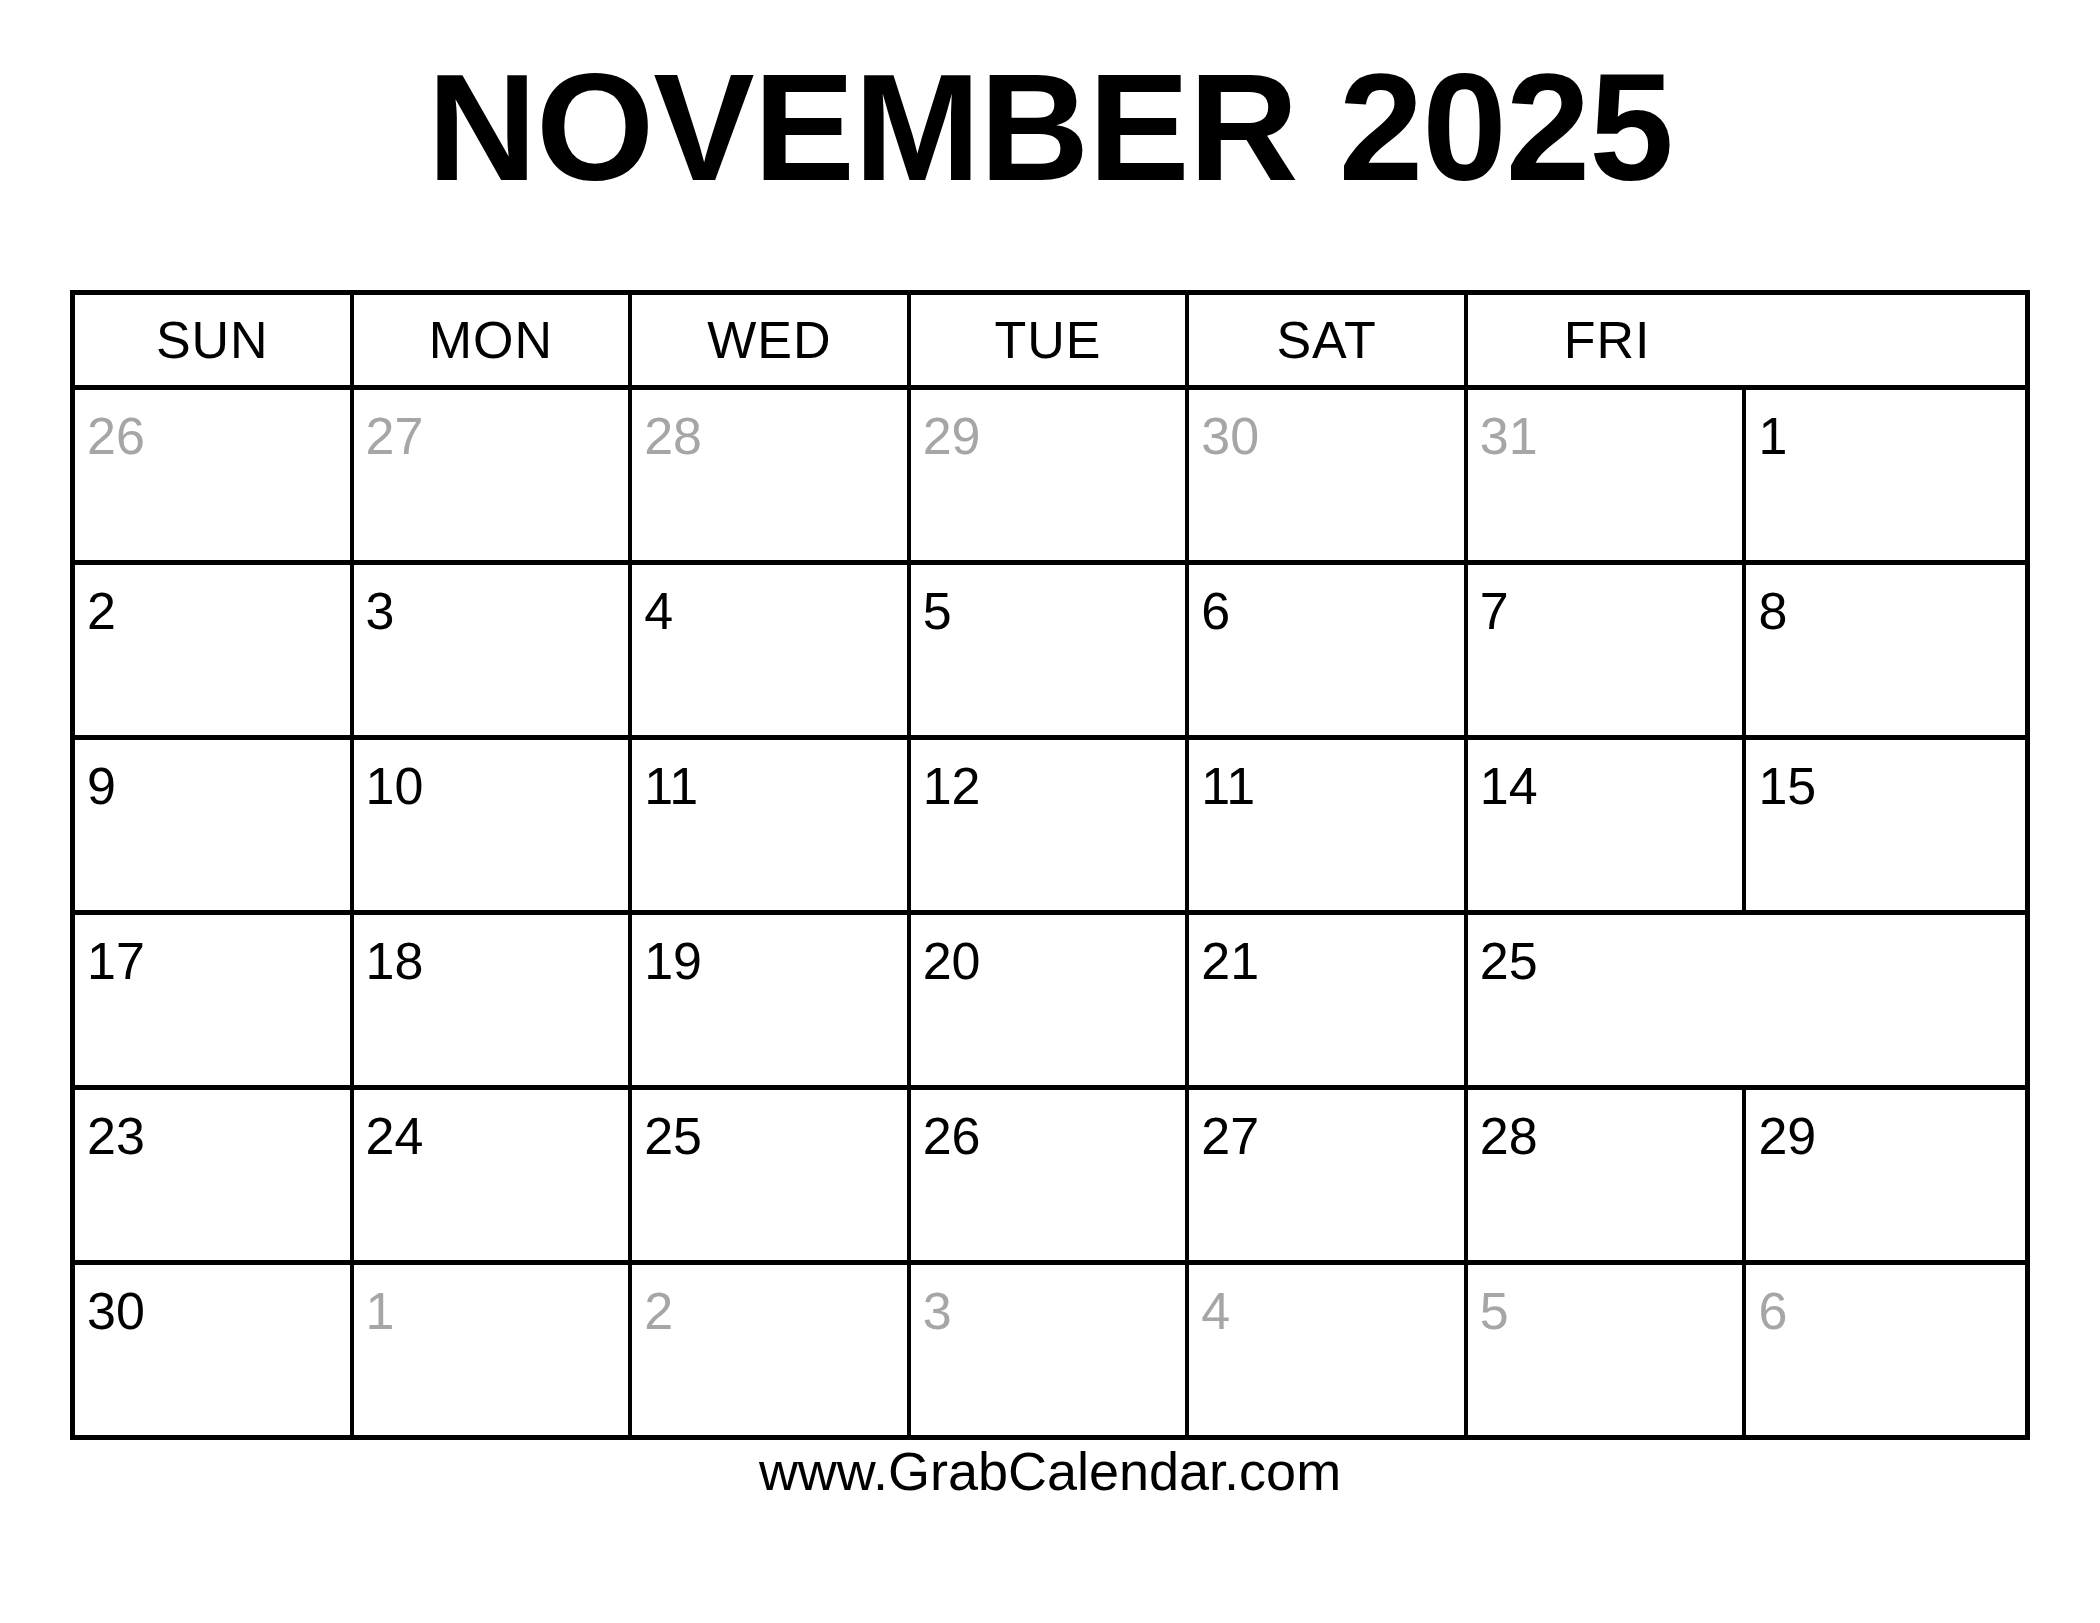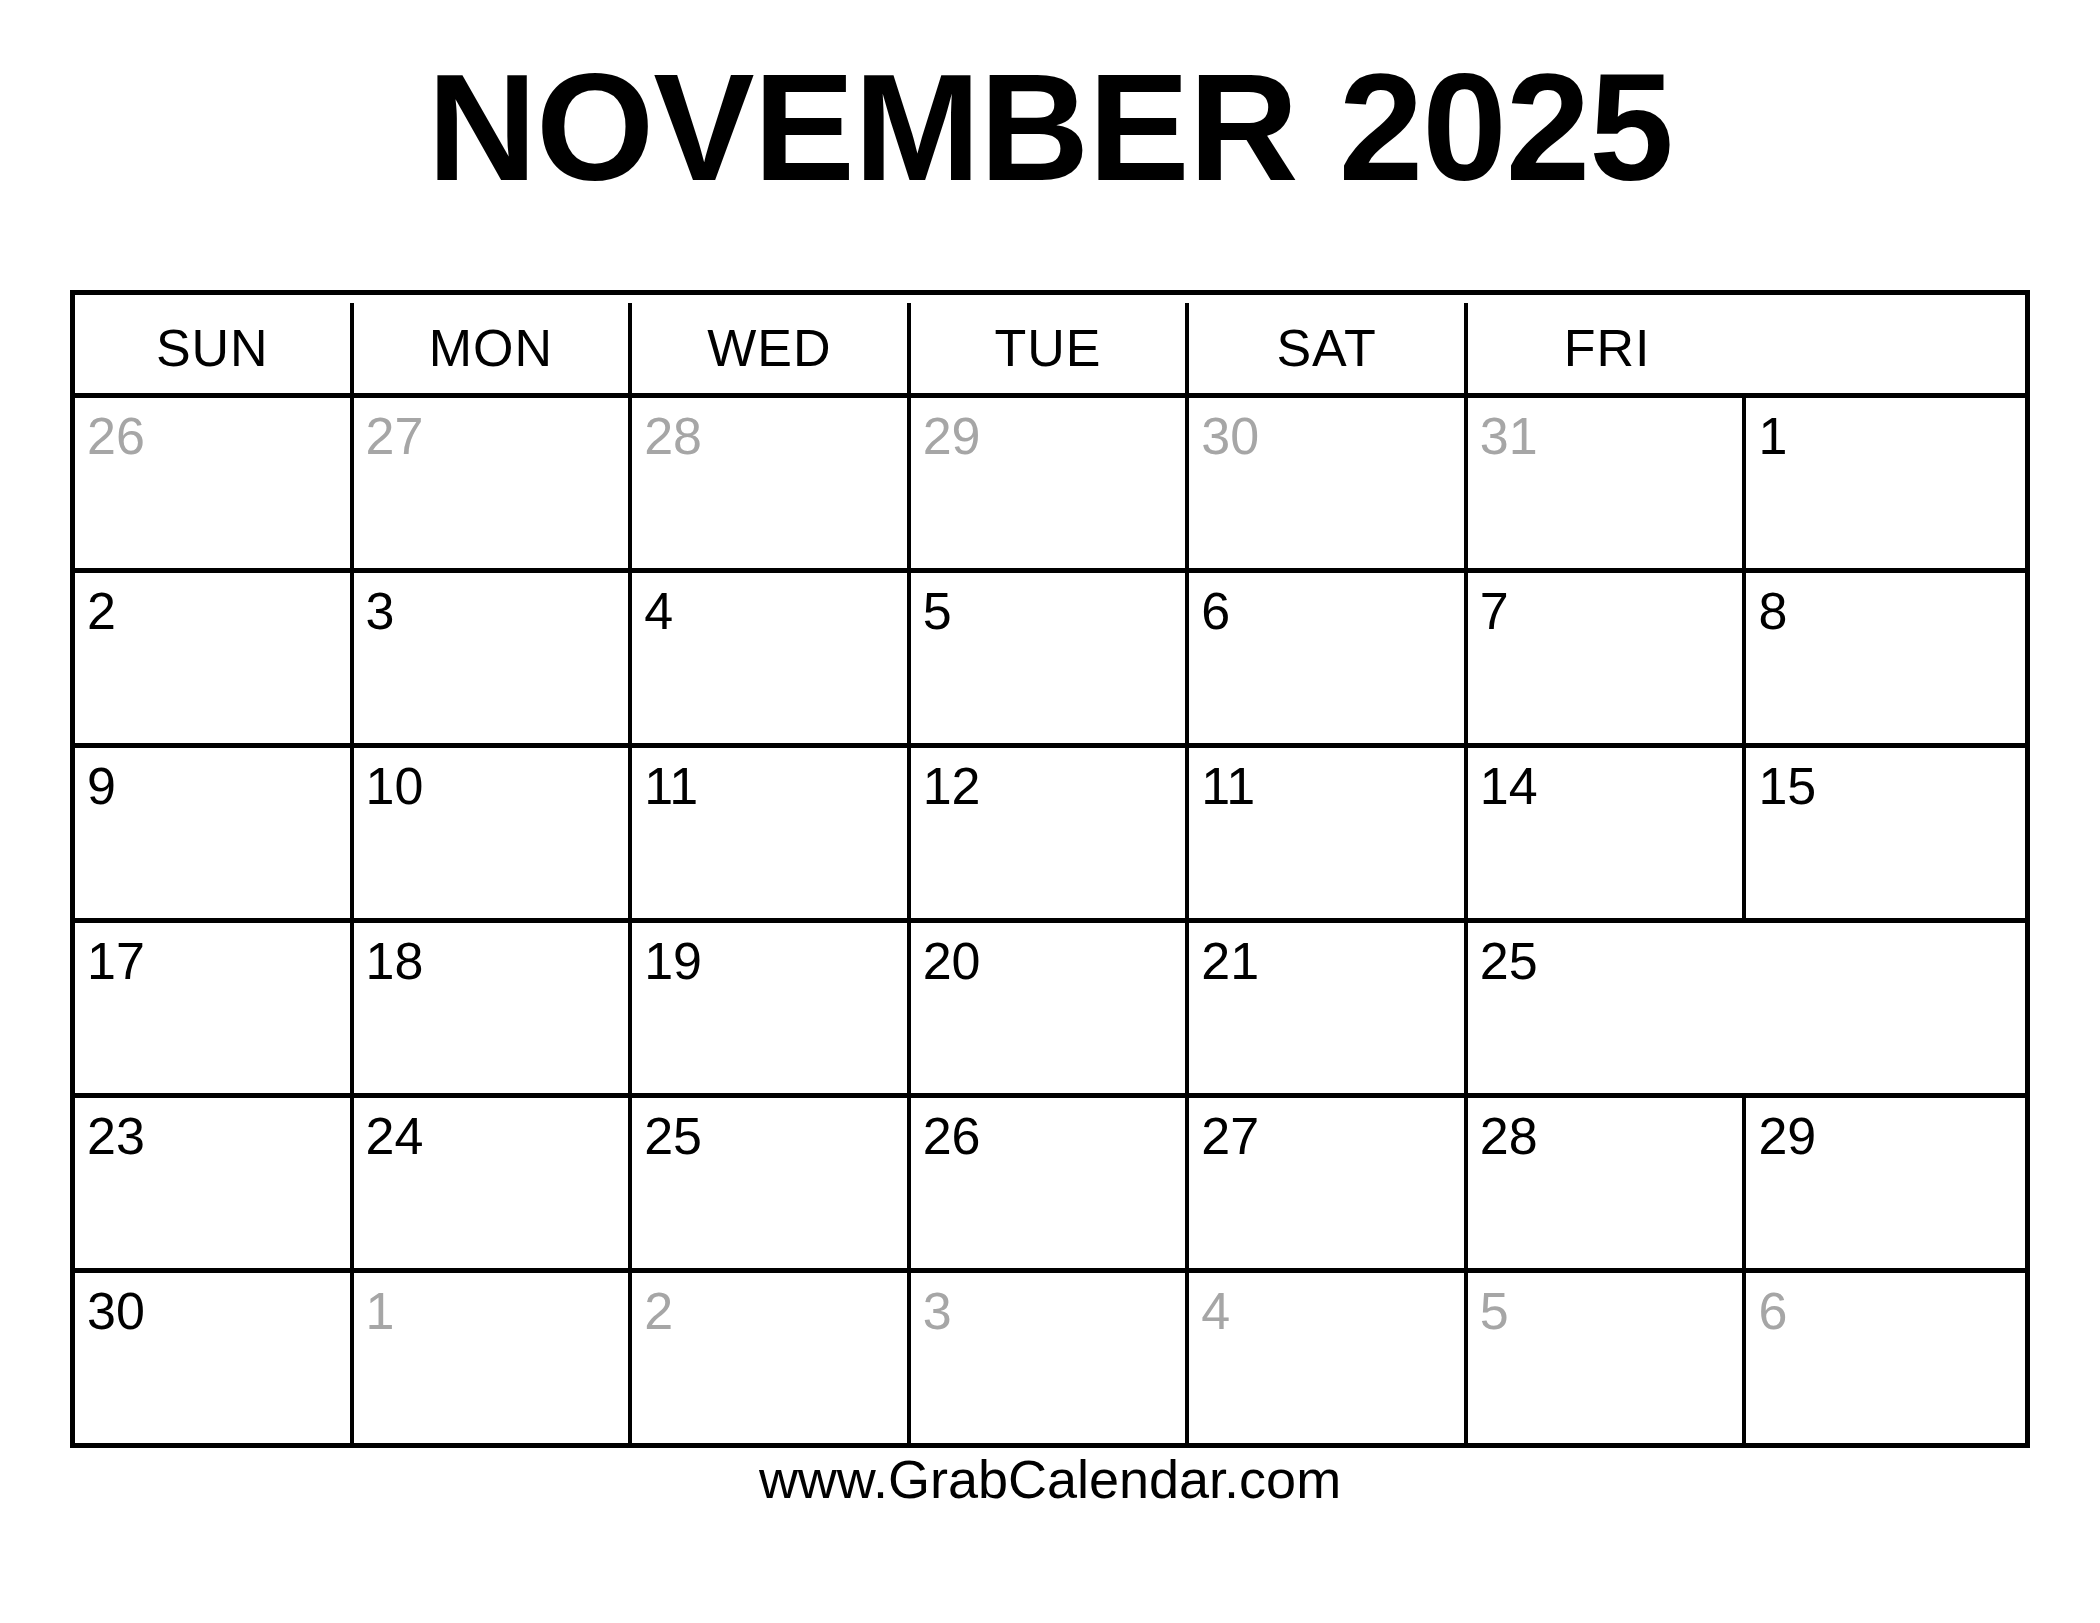--- a/index.html
+++ b/index.html
@@ -47,38 +47,37 @@
   .weekday-cell {
     height: 90px;
     display: flex;
     align-items: center;
     justify-content: center;
     font-size: 52px;
     font-weight: normal;
     letter-spacing: 1px;
     border-right: 4px solid #000000;
     box-sizing: border-box;
-    margin-top: 8px;
   }
   .weekday-cell:last-child {
     border-right: none;
   }
   .week-row {
     display: grid;
     grid-template-columns: repeat(7, 1fr);
     border-bottom: 5px solid #000000;
   }
   .week-row:last-child {
     border-bottom: none;
   }
   .day-cell {
     height: 170px;
     border-right: 4px solid #000000;
     box-sizing: border-box;
-    padding: 12px 0 0 12px;
+    padding: 20px 0 0 12px;
     position: relative;
   }
   .day-cell:last-child {
     border-right: none;
   }
   .day-num {
     font-size: 52px;
     line-height: 1;
     color: #000000;
   }

